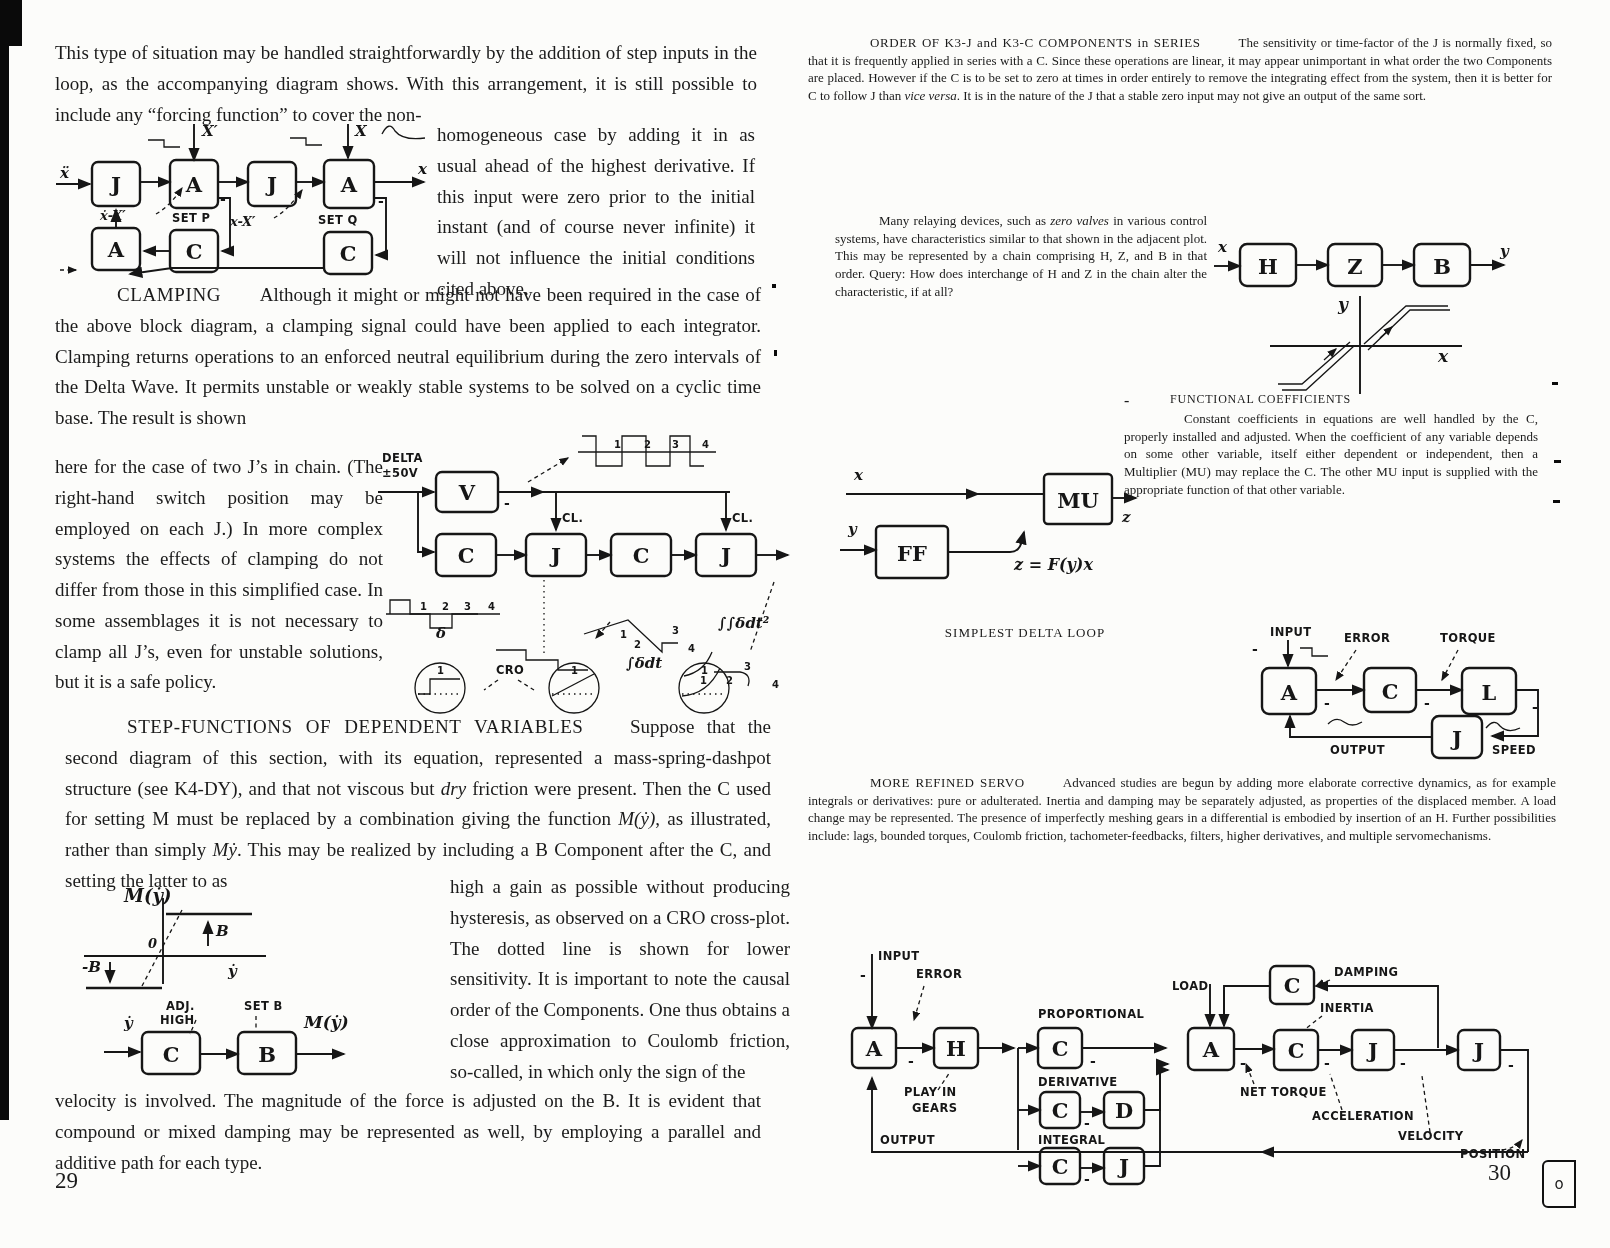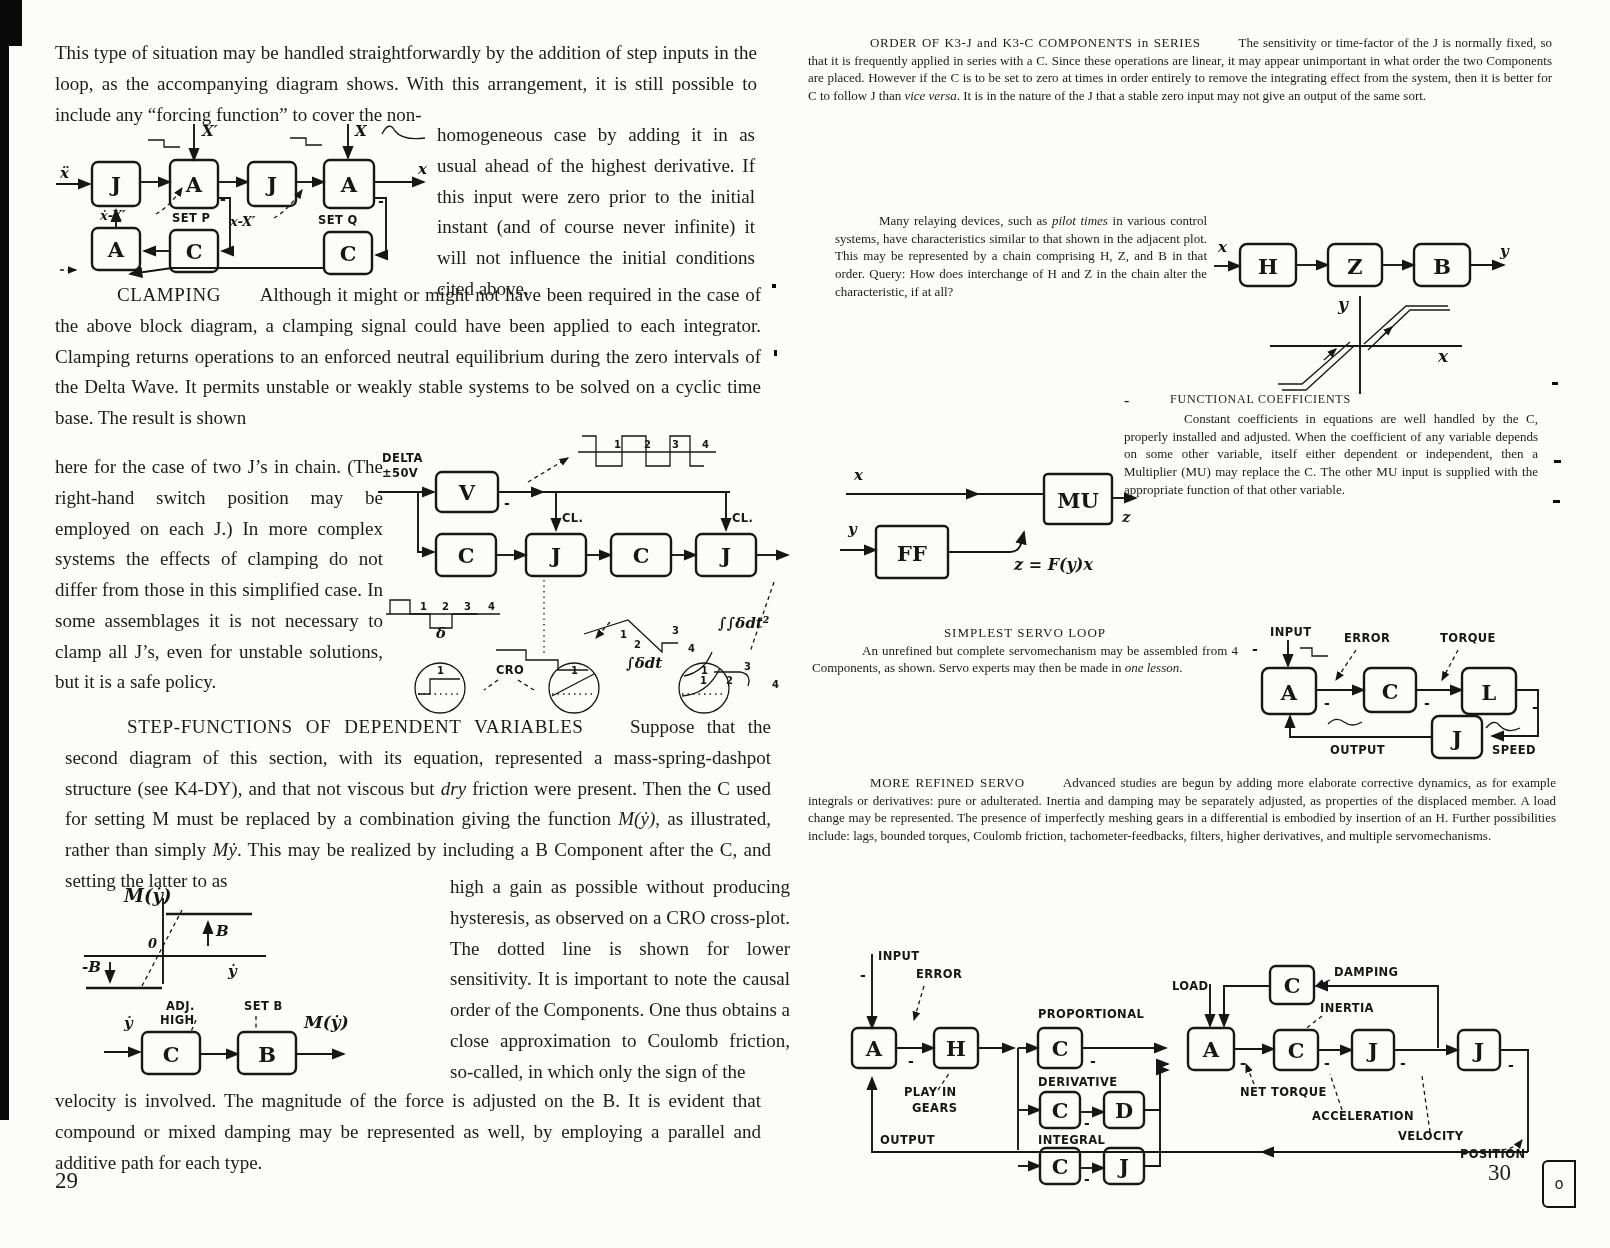--- a/index.html
+++ b/index.html
@@ -284,21 +284,21 @@
 
   <div class="rp">
 
     <p class="abs ind" style="left:808px;top:34px;width:744px">
       <span class="inhead">ORDER OF K3-J and K3-C COMPONENTS in SERIES</span>
       <span>The sensitivity or time-factor of the J is normally fixed, so that it is frequently applied in series with a C. Since these operations are linear, it may appear unimportant in what order the two Components are placed. However if the C is to be set to zero at times in order entirely to remove the integrating effect from the system, then it is better for C to follow J than </span><i>vice versa</i><span>. It is in the nature of the J that a stable zero input may not give an output of the same sort.</span>
     </p>
 
     <div class="abs" style="left:835px;top:212px;width:372px">
       <p class="ind" style="text-indent:44px">
-        <span>Many relaying devices, such as </span><i>pilot times</i><span> in various control systems, have characteristics similar to that shown in the adjacent plot. This may be represented by a chain comprising H, Z, and B in that order. Query: How does interchange of H and Z in the chain alter the characteristic, if at all?</span>
+        <span>Many relaying devices, such as </span><i>zero valves</i><span> in various control systems, have characteristics similar to that shown in the adjacent plot. This may be represented by a chain comprising H, Z, and B in that order. Query: How does interchange of H and Z in the chain alter the characteristic, if at all?</span>
       </p>
     </div>
 
     <svg class="abs" style="left:1212px;top:226px" width="350" height="180" viewBox="0 0 350 180">
       <text class="math" x="6" y="26">x</text>
       <line class="ln" x1="2" y1="40" x2="28" y2="40" marker-end="url(#ah)"></line>
       <g>
         <rect class="bx" x="28" y="18" width="56" height="42" rx="7"></rect>
         <text class="blk" x="56" y="48">H</text>
       </g>
@@ -349,24 +349,21 @@
       <div class="funhead">
         <span class="fundash">-</span>
         <span style="letter-spacing:.8px;font-size:12px">FUNCTIONAL COEFFICIENTS</span>
       </div>
       <p class="ind" style="text-indent:60px">
         <span>Constant coefficients in equations are well handled by the C, properly installed and adjusted. When the coefficient of any variable depends on some other variable, itself either dependent or independent, then a Multiplier (MU) may replace the C. The other MU input is supplied with the appropriate function of that other variable.</span>
       </p>
     </div>
 
     <div class="abs" style="left:812px;top:624px;width:426px">
-      <p class="ctr" style="letter-spacing:1px">SIMPLEST SERVO LOOP</p>
-      <p class="ind" style="text-indent:50px">
-        <span>An unrefined but complete servomechanism may be assembled from 4 Components, as shown. Servo experts may then be made in </span><i>one lesson</i><span>.</span>
-      </p>
+      <p class="ctr" style="letter-spacing:1px">SIMPLEST DELTA LOOP</p>
     </div>
 
     <svg class="abs" style="left:1244px;top:620px" width="330" height="150" viewBox="0 0 330 150">
       <text class="lbl" x="26" y="16">INPUT</text>
       <text class="mns" x="8" y="34">-</text>
       <line class="ln" x1="44" y1="20" x2="44" y2="46" marker-end="url(#ah)"></line>
       <path class="thin" d="M56,28 h12 v8 h16" fill="none"></path>
       <text class="lbl" x="100" y="22">ERROR</text>
       <path class="thin dash" d="M112,30 L92,60" fill="none" marker-end="url(#ah)"></path>
       <text class="lbl" x="196" y="22">TORQUE</text>

